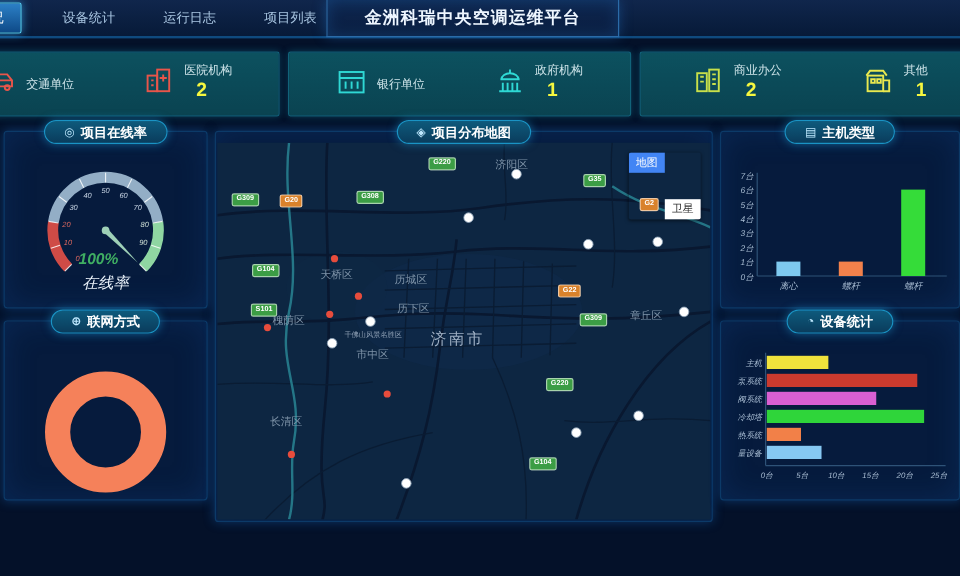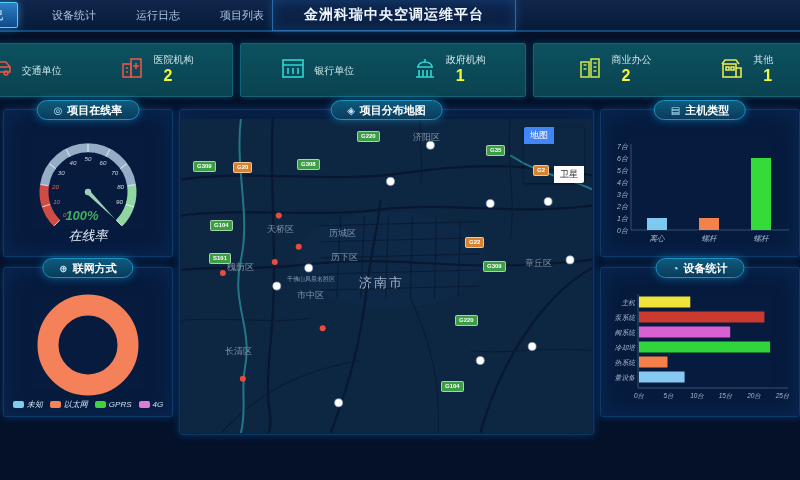--- a/index.html
+++ b/index.html
@@ -228,38 +228,20 @@
 
       <section class="panel panel-sm2">
         <div class="pill">
           <span class="ic">⊕</span>
           <span>联网方式</span>
         </div>
         <div class="chart-wrap">
           <svg width="166" height="110" viewBox="0 0 166 110">
             <circle cx="83" cy="56" r="40" fill="none" stroke="#f5815a" stroke-width="21"></circle>
           </svg>
-          <div class="legend">
-            <span class="li">
-                <i class="chip" style="background: rgb(126, 206, 242);"></i>
-                <span>未知</span>
-              </span>
-            <span class="li">
-                <i class="chip" style="background: rgb(245, 129, 90);"></i>
-                <span>以太网</span>
-              </span>
-            <span class="li">
-                <i class="chip" style="background: rgb(63, 210, 60);"></i>
-                <span>GPRS</span>
-              </span>
-            <span class="li">
-                <i class="chip" style="background: rgb(224, 122, 214);"></i>
-                <span>4G</span>
-              </span>
-          </div>
         </div>
       </section>
     </div>
 
     <section class="panel panel-map">
       <div class="pill">
         <span class="ic">◈</span>
         <span>项目分布地图</span>
       </div>
       <div class="map-area">

